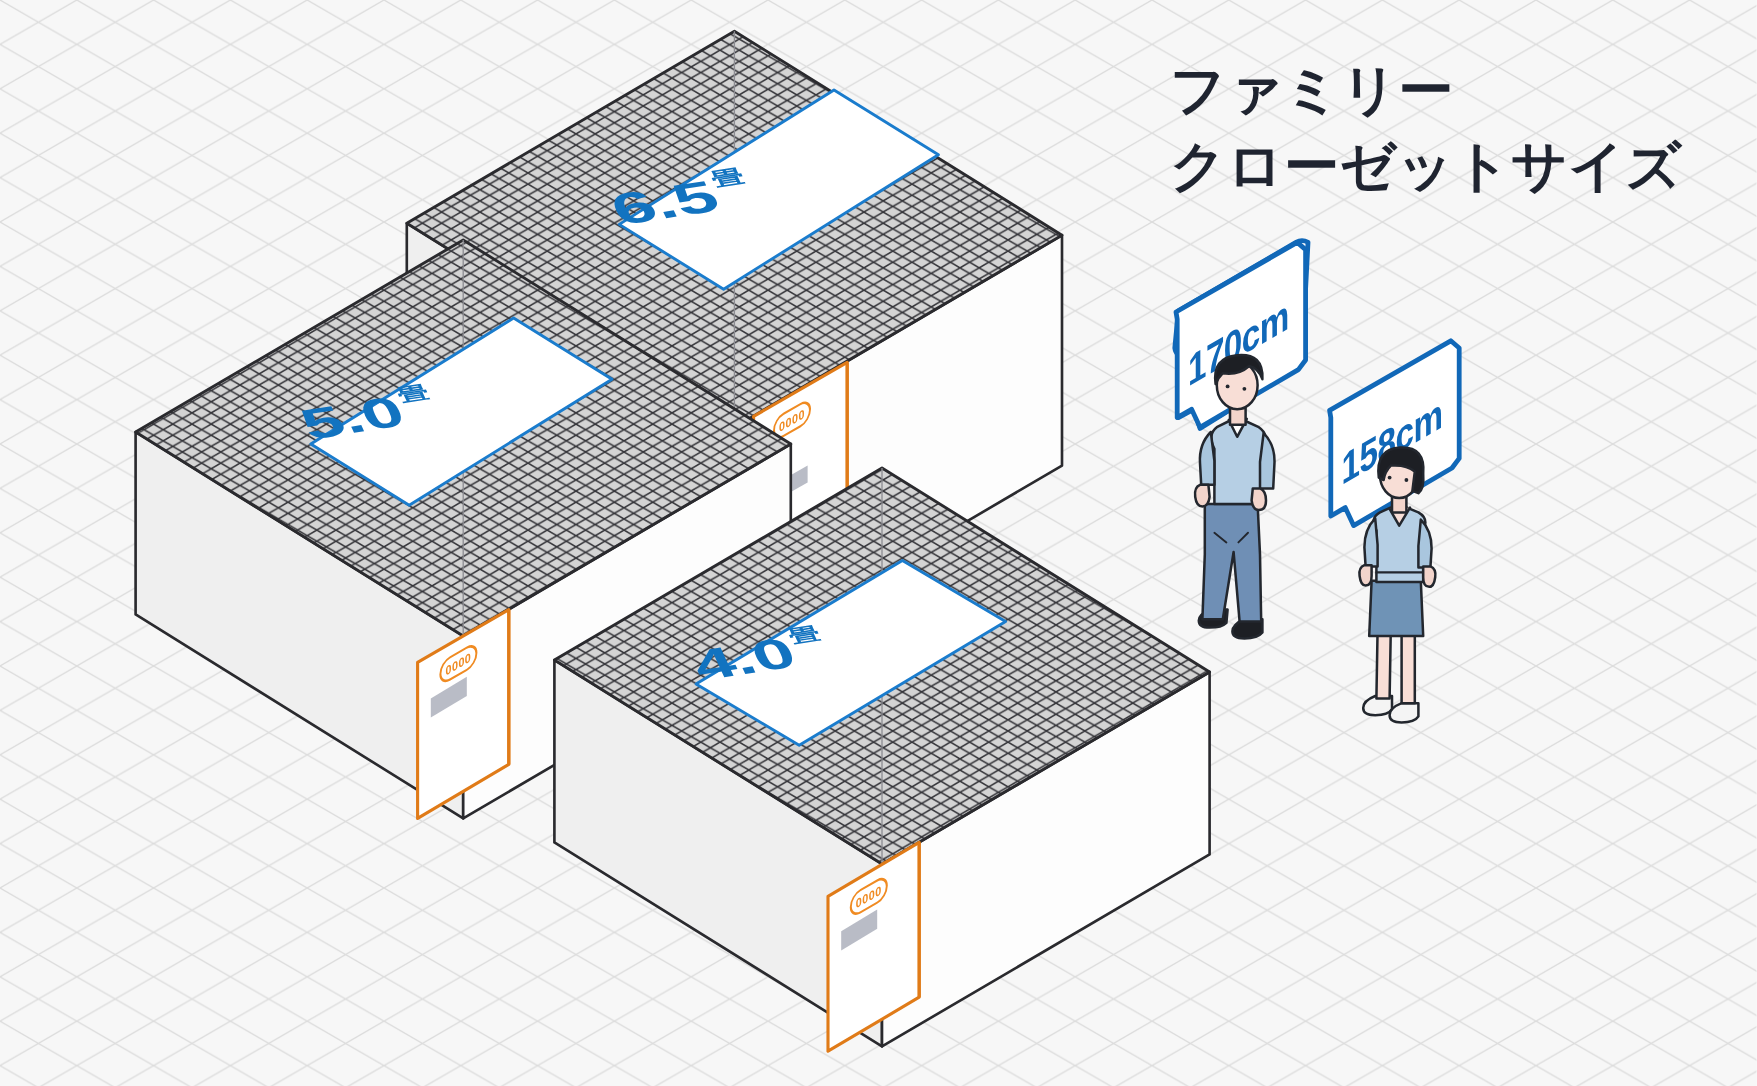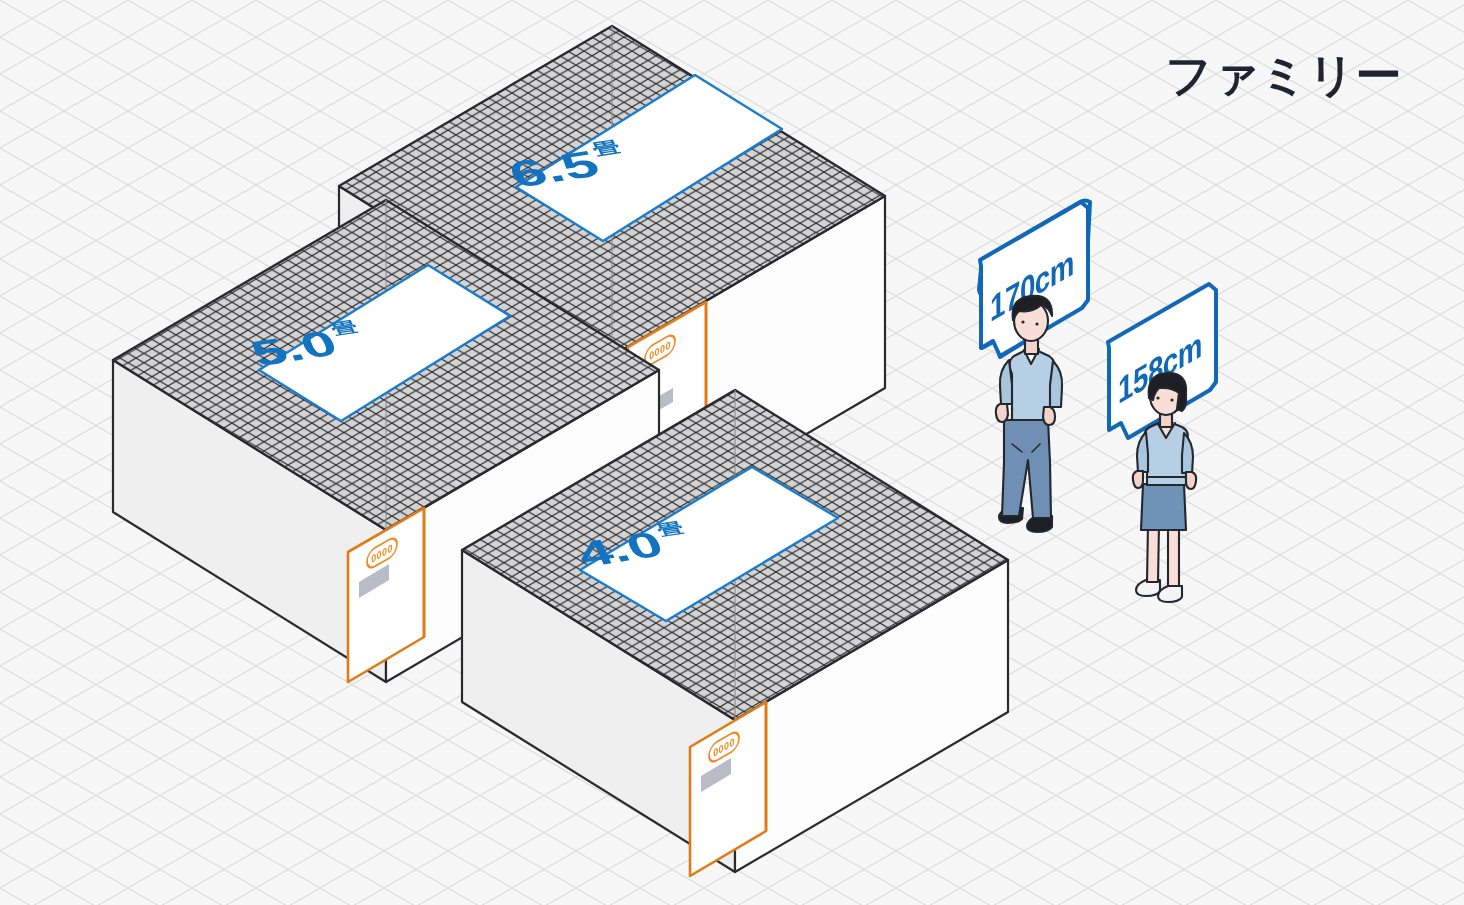--- a/index.html
+++ b/index.html
@@ -218,15 +218,16 @@
       <ellipse cx="1166" cy="396" rx="16" ry="19" fill="#f8ded6"></ellipse>
       <path d="M1149,398 q-3,-24 18,-25 q21,-1 19,22 q1,12 -4,16 l-5,-2 l2,-16
                q-7,-6 -20,-5 q-5,5 -6,12 z" fill="#1d1f24"></path>
       <circle cx="1158" cy="398" r="1.6" fill="#23272e" stroke="none"></circle>
       <circle cx="1172" cy="400" r="1.6" fill="#23272e" stroke="none"></circle>
     </g>
   </svg>
 
   <div class="title-block">
     <span class="title-line">ファミリー</span>
+    <span class="title-line">クローゼットサイズ</span>
   </div>
 
 </div>
 
 </body></html>

